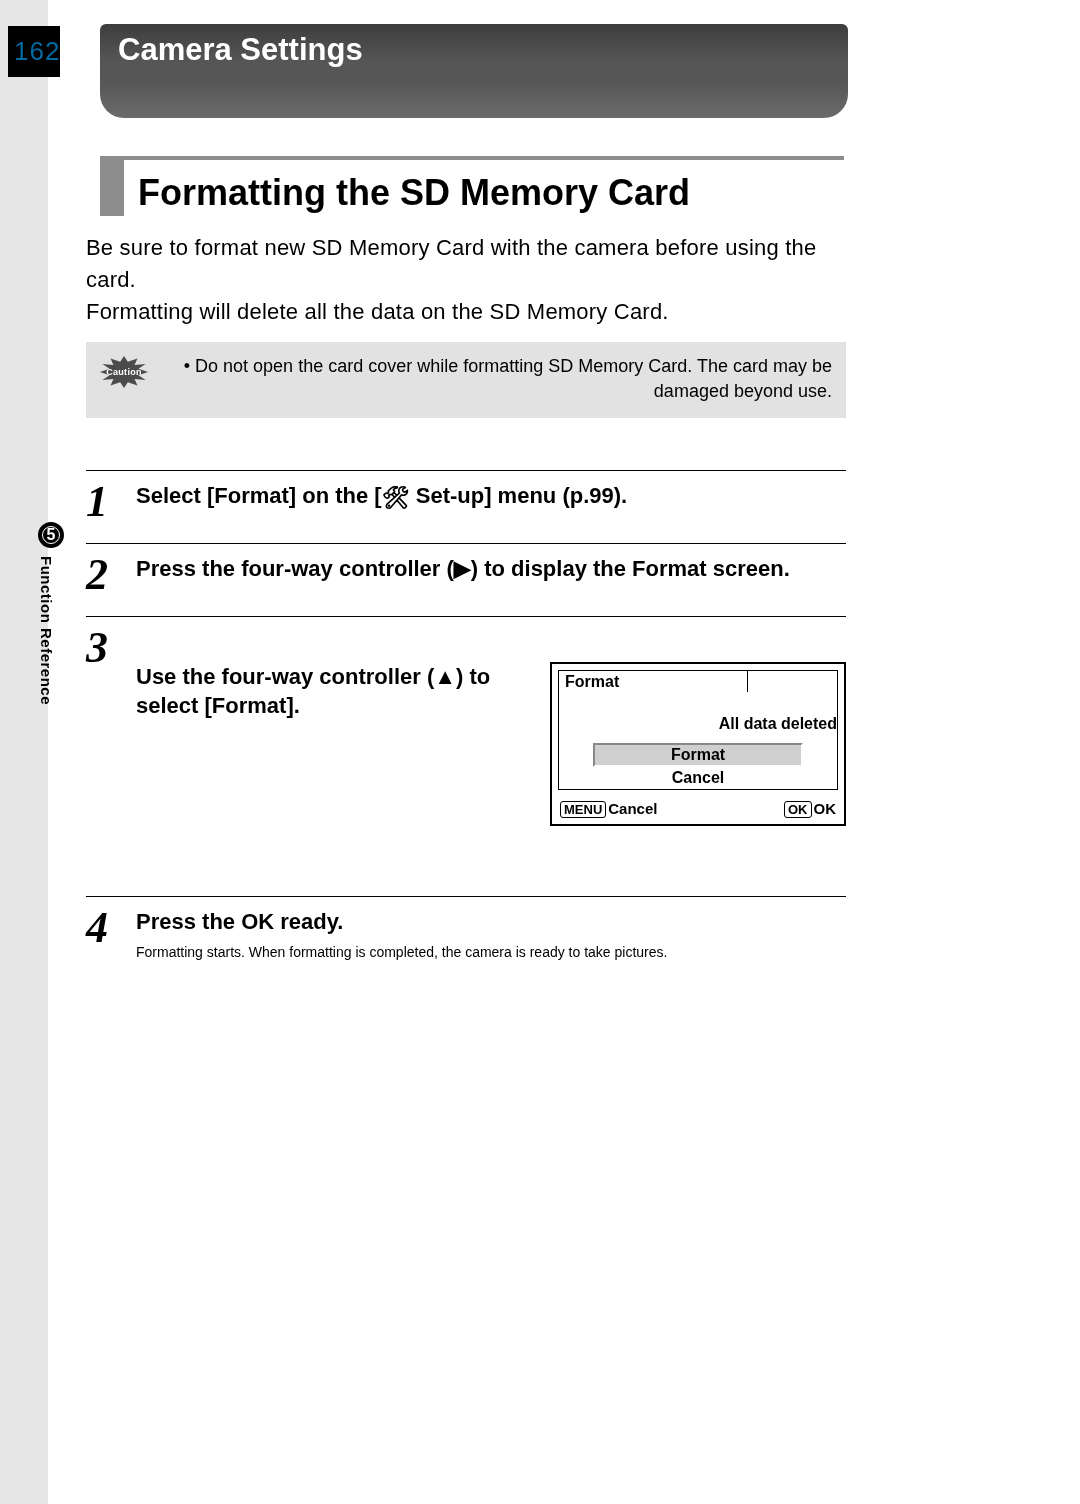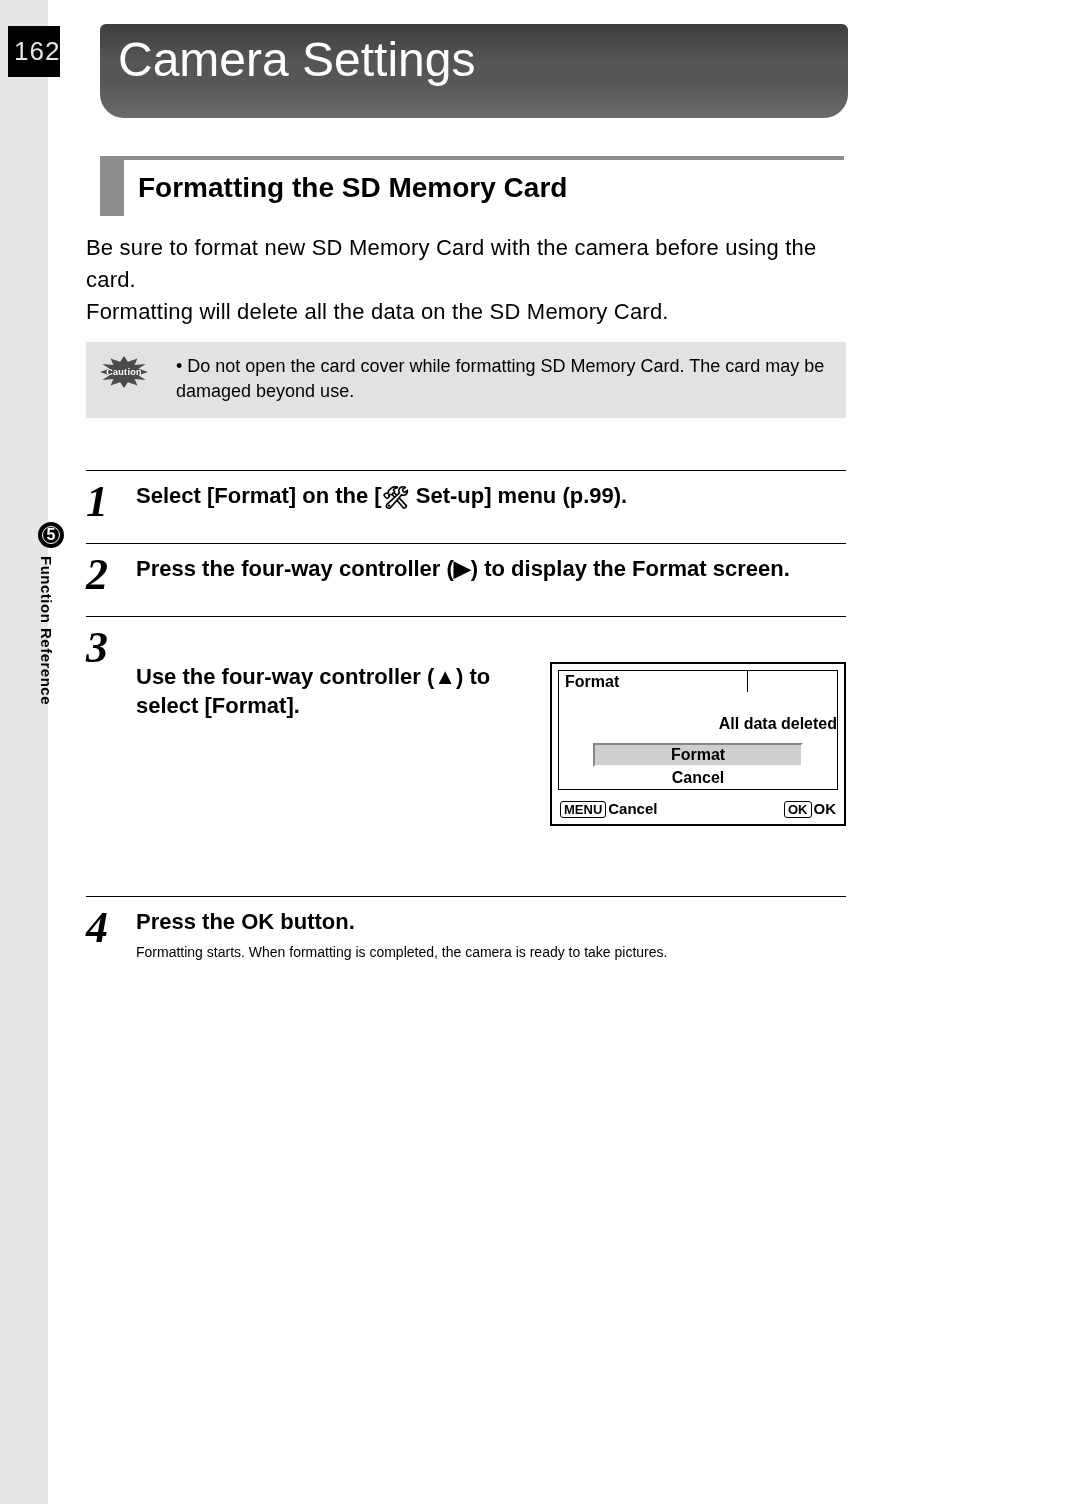--- a/index.html
+++ b/index.html
@@ -13,78 +13,79 @@
   }
   .left-margin {
     position: absolute;
     left: 0; top: 0;
     width: 48px; height: 100%;
     background: #e6e6e6;
   }
   .pagenum {
     position: absolute;
     left: 8px; top: 26px;
-    color: #e5e5e5;
+    color: #0369a1;
     background: #000;
     font-size: 26px;
     padding: 10px 20px 10px 6px;
     font-weight: normal;
     letter-spacing: 1px;
     width: 52px;
     text-align: center;
   }
   .title-bar {
     position: absolute;
     left: 100px; top: 24px;
     width: 748px; height: 94px;
     background: linear-gradient(#3d3d3d,#565656 40%,#565656 60%,#6b6b6b);
     border-radius: 6px 6px 24px 24px;
     display: flex;
     align-items: flex-start;
     padding: 8px 0 0 18px;
   }
   .title-bar h1 {
     color: #fff;
-    font-size: 48px;
-    font-weight: normal;
+    font-size: 31px;
+    font-weight: bold;
   }
   .section-h {
     position: absolute;
     left: 100px; top: 156px;
     width: 744px;
     border-top: 4px solid #8d8d8d;
     display: flex;
     align-items: stretch;
   }
   .section-h .accent {
     width: 24px;
     background: #8d8d8d;
     height: 56px;
   }
   .section-h h2 {
-    font-size: 28px;
+    font-size: 36px;
     font-weight: bold;
     padding: 12px 0 0 14px;
   }
   .intro {
     position: absolute;
     left: 86px; top: 232px;
     width: 760px;
     font-size: 22px;
     line-height: 1.45;
     letter-spacing: 0.2px;
   }
   .caution-box {
     position: absolute;
     left: 86px; top: 342px;
     width: 760px;
     background: #e2e2e2;
     padding: 12px 14px 14px 14px;
     display: flex;
-    gap: 28px;
+    gap: 12px;
+    text-align: right;
   }
   .caution-icon {
     width: 48px; height: 32px;
     position: relative;
     margin-top: 2px;
     flex: 0 0 48px;
   }
   .caution-burst {
     position:absolute; inset:0;
     background: #4b4b4b;
@@ -319,19 +320,19 @@
           </div>
         </div>
       </div>
     </div>
   </div>
 
   <div class="step">
     <div class="step-num">4</div>
     <div class="step-body">
       <div class="step-title">
-        <span>Press the </span><span class="ok-inline">OK</span><span> button.</span>
+        <span>Press the </span><span class="ok-inline">OK</span><span> ready.</span>
       </div>
       <div class="step-desc">Formatting starts. When formatting is completed, the camera is ready to take pictures.</div>
     </div>
   </div>
 
 </div>
 
 </body></html>

